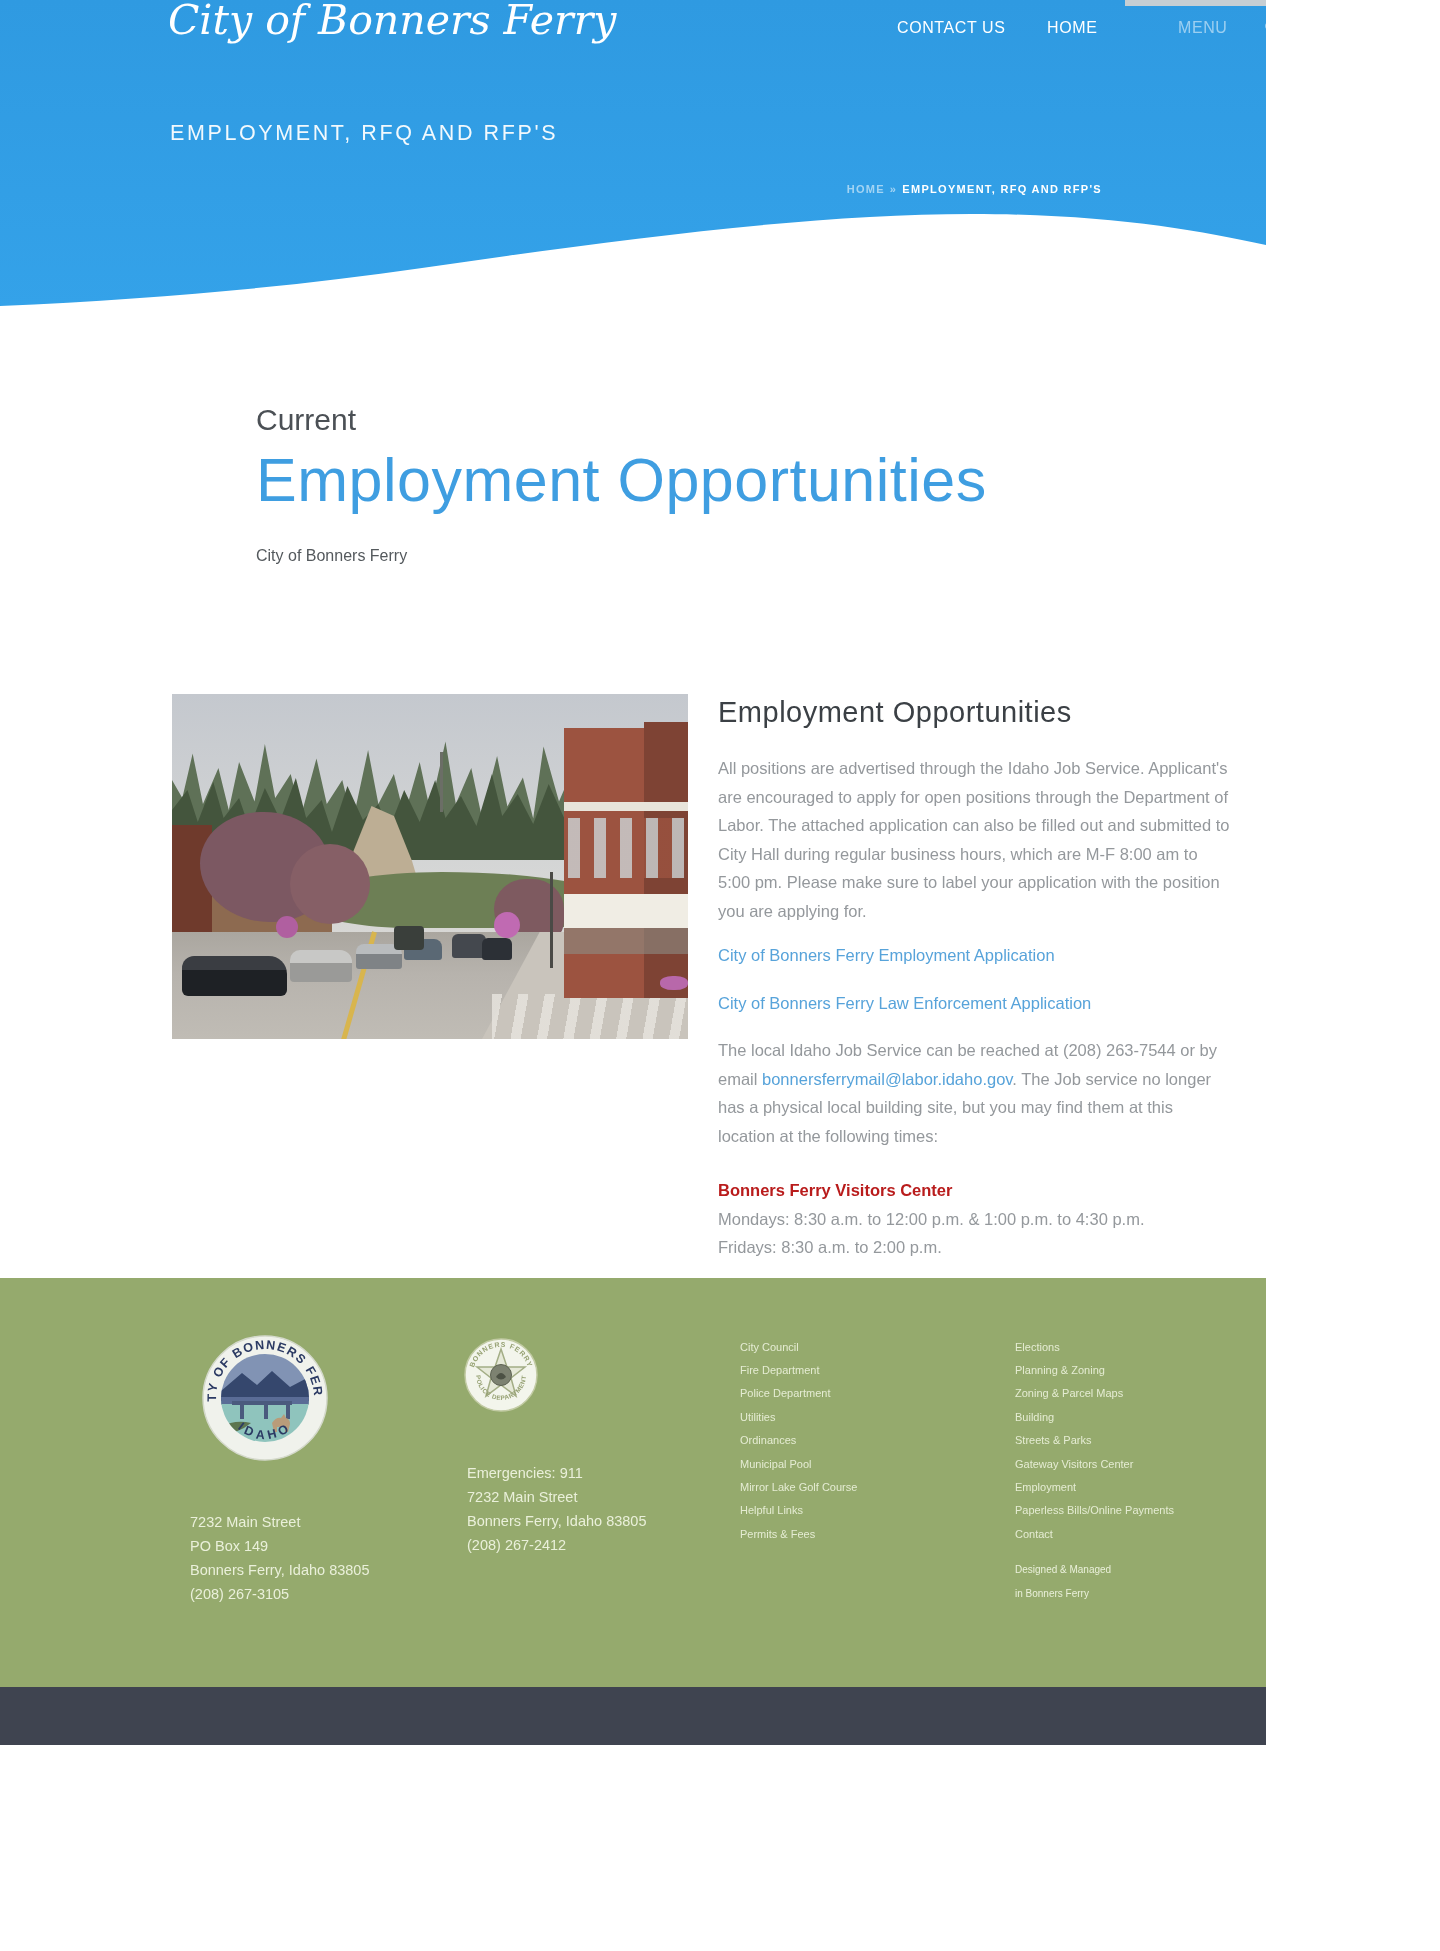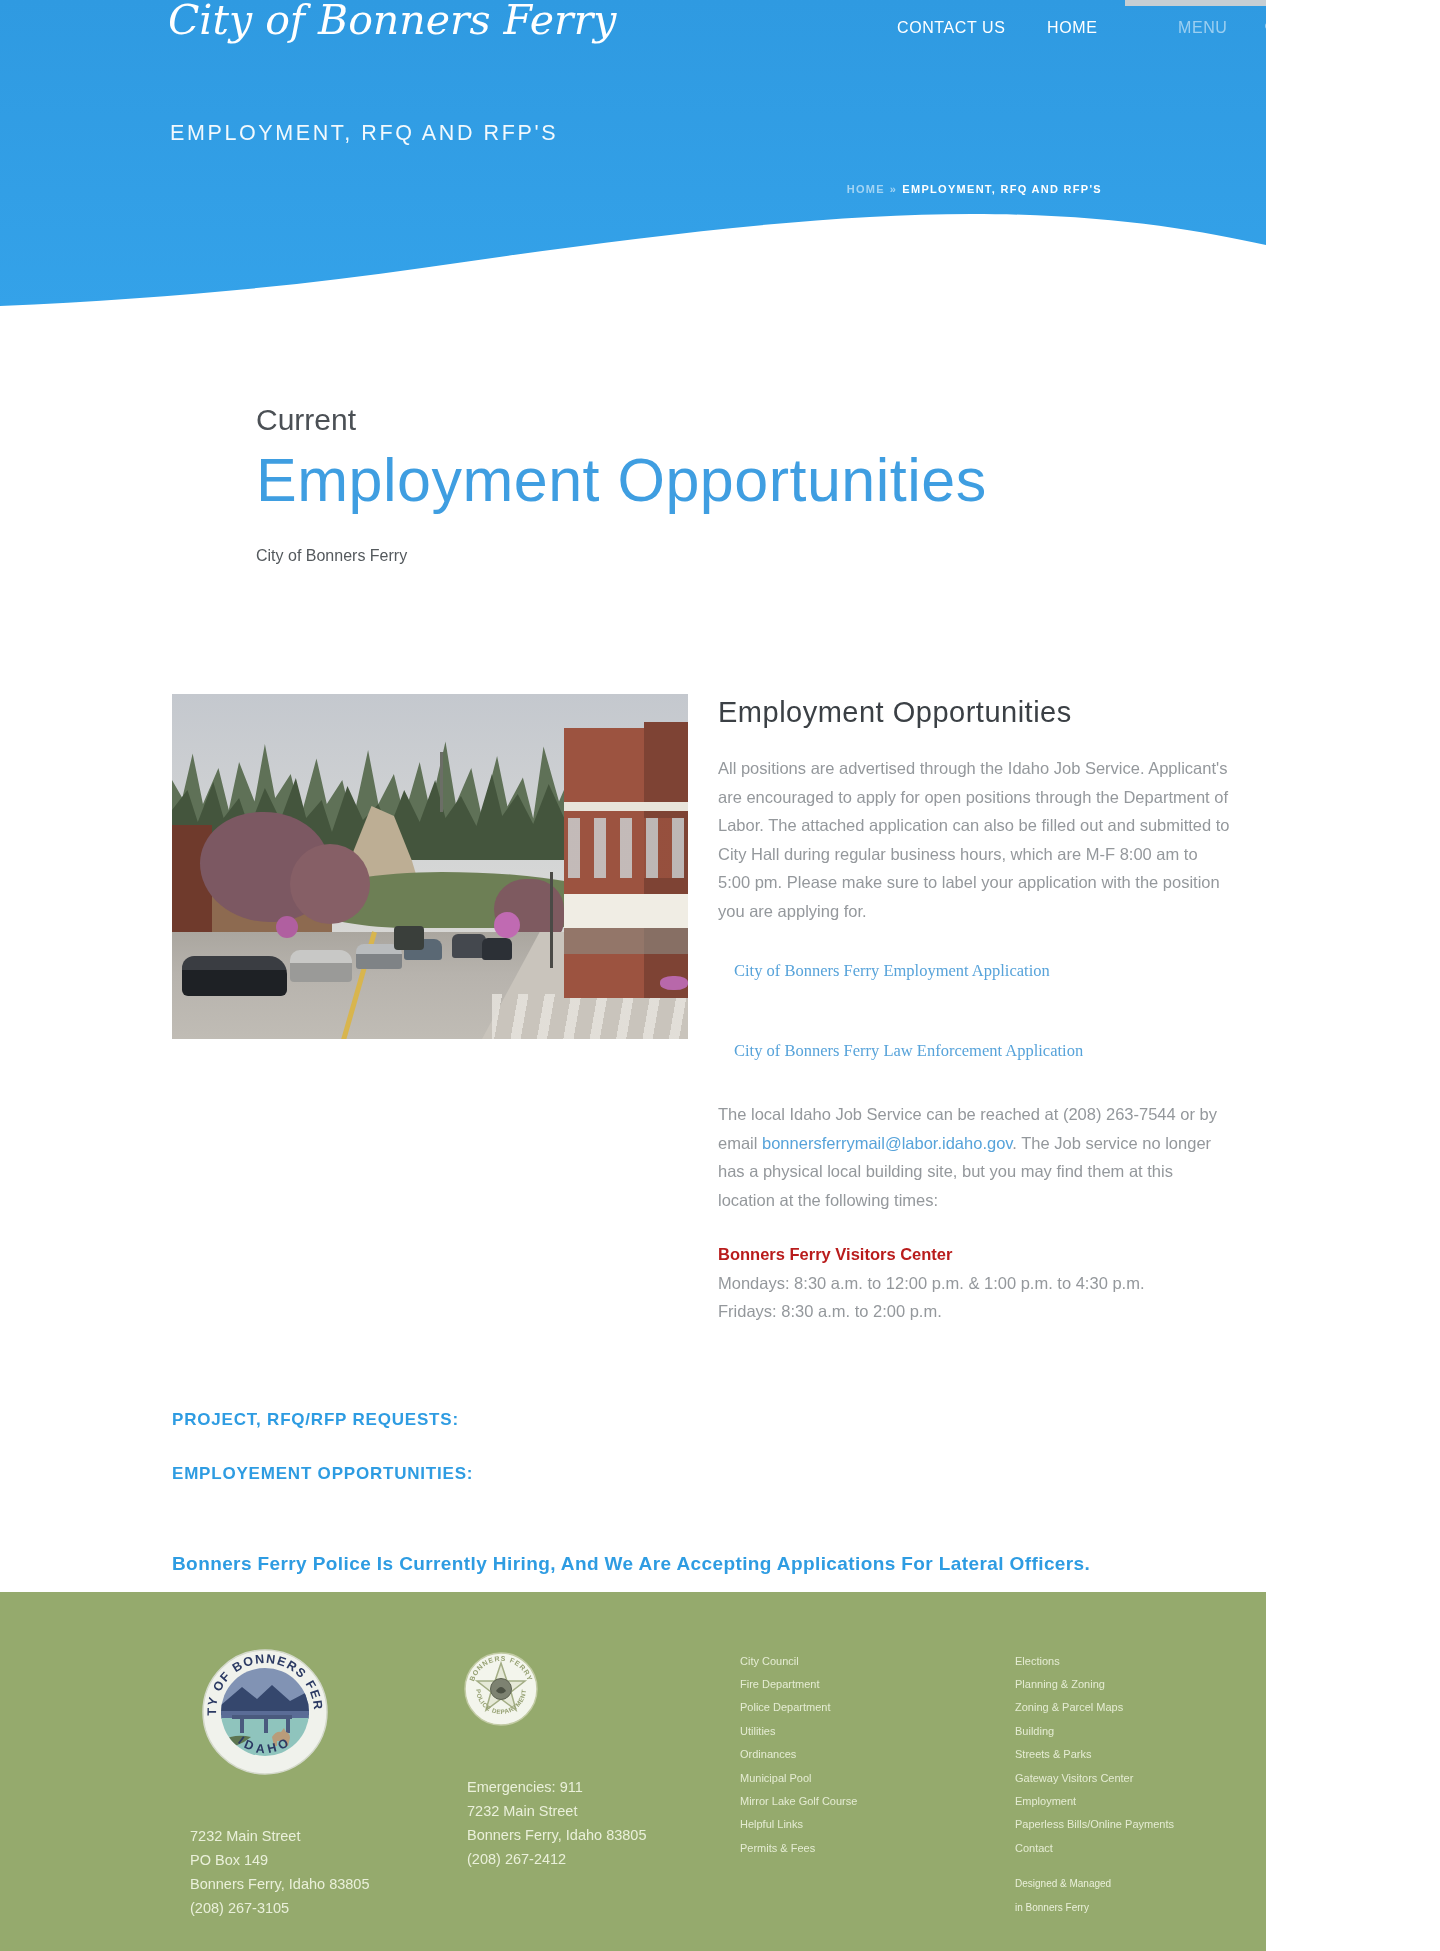--- a/index.html
+++ b/index.html
@@ -33,21 +33,21 @@
   .col-right{width:522px;flex:1;}
 
   
   .photo{position:relative;width:516px;height:345px;overflow:hidden;background:linear-gradient(180deg,#c4c8ce 0%,#d6d7d6 55%,#d9d6d1 100%);margin:0;}
   .ph{position:absolute;}
   .caption{position:absolute;left:10px;bottom:10px;background:rgba(70,70,67,.8);color:#ffffff;font-size:16px;font-weight:bold;padding:9px 15px;border-radius:3px;letter-spacing:.2px;}
 
   
   .art-heading{margin:0 0 24px 0;font-size:29px;font-weight:400;color:#3b4045;letter-spacing:.5px;line-height:36px;}
   .body-text{margin:0 8px 16px 0;font-size:16.5px;line-height:28.5px;color:#94989c;}
-  .app-link{display:inline-block;margin:16px;font-size:16.5px;line-height:28.5px;color:var(--link_blue,#57a3da);text-decoration:none;cursor:pointer;font-family:Liberation Serif, serif;}
+  .app-link{display:inline-block;margin:0;font-size:16.5px;line-height:28.5px;color:var(--link_blue,#57a3da);text-decoration:none;cursor:pointer;}
   .link-row{margin:0 0 19px 0;}
   .inline-link{color:var(--link_blue,#57a3da);text-decoration:none;cursor:pointer;}
   .vc-title{margin:26px 0 0 0;font-size:16.5px;line-height:28.5px;font-weight:bold;color:#b91c1c;}
   .hours{margin:0;font-size:16.5px;line-height:28.5px;color:#94989c;}
 
   .sections{margin-top:84px;}
   .sec-heading{margin:0 0 34px 0;font-size:17px;font-weight:bold;letter-spacing:.8px;color:var(--heading_blue,#2e9ce2);}
   .police-line{margin:68px 0 0 0;font-size:19px;font-weight:bold;letter-spacing:.4px;color:var(--heading_blue,#2e9ce2);line-height:24px;}
 
   
@@ -148,25 +148,20 @@
         <p class="body-text">All positions are advertised through the Idaho Job Service. Applicant's are encouraged to apply for open positions through the Department of Labor.  The attached application can also be filled out and submitted to City Hall during regular business hours, which are M-F 8:00 am to 5:00 pm.   Please make sure to label your application with the position you are applying for.</p>
         <p class="link-row"><a class="app-link">City of Bonners Ferry Employment Application</a></p>
         <p class="link-row"><a class="app-link">City of Bonners Ferry Law Enforcement Application</a></p>
         <p class="body-text"><span>The local Idaho Job Service can be reached at (208) 263-7544 or by email </span><a class="inline-link">bonnersferrymail@labor.idaho.gov</a><span>.  The Job service no longer has a physical local building site, but you may find them at this location at the following times:</span></p>
         <p class="vc-title">Bonners Ferry Visitors Center</p>
         <p class="hours">Mondays: 8:30 a.m. to 12:00 p.m. &amp; 1:00 p.m. to 4:30 p.m.</p>
         <p class="hours">Fridays: 8:30 a.m. to 2:00 p.m.</p>
       </article>
     </div>
 
-    <div class="sections">
-      <h4 class="sec-heading">PROJECT, RFQ/RFP REQUESTS:</h4>
-      <h4 class="sec-heading">EMPLOYEMENT OPPORTUNITIES:</h4>
-      <p class="police-line">Bonners Ferry Police Is Currently Hiring, And We Are Accepting Applications For Lateral Officers.</p>
-    </div>
   </main>
 
   <footer class="footer">
 
     <div class="fcol fcol1">
       <div class="seal-wrap">
         <svg width="126" height="126" viewBox="0 0 126 126">
           <defs>
             <path id="sealTop" d="M 14,63 A 49,49 0 0 1 112,63"></path>
             <path id="sealBottom" d="M 22,63 A 41,41 0 0 0 104,63"></path>

